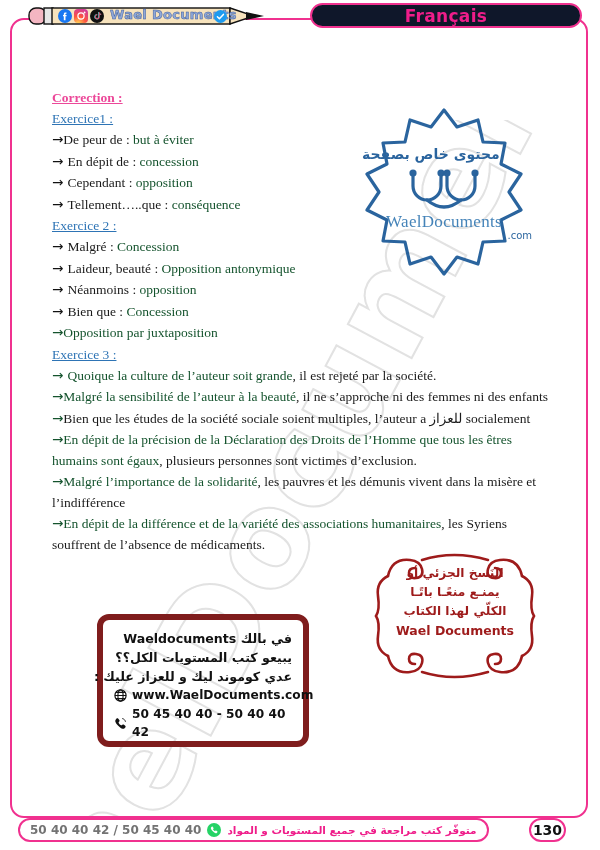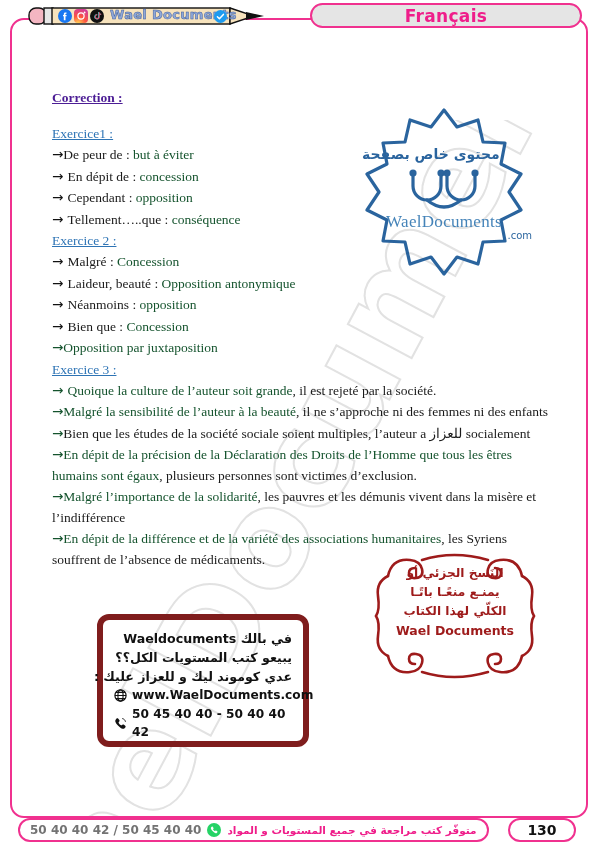--- a/index.html
+++ b/index.html
@@ -51,46 +51,46 @@
     left: 28px; top: 4px;
     width: 238px; height: 24px;
     z-index: 6;
   }
   .title-box {
     position: absolute;
     left: 310px; top: 3px;
     width: 272px; height: 25px;
     border: 2.5px solid #f0318f;
     border-radius: 13px;
-    background: #e5e5e5;
+    background: #0f172a;
     box-sizing: border-box;
     display: flex; align-items: center; justify-content: center;
     z-index: 6;
   }
   .title-box .tt {
     font-family: "DejaVu Sans", sans-serif;
     font-size: 17px; font-weight: bold;
     color: #ef1d8a;
     letter-spacing: .3px;
   }
 
   
   .content {
     position: absolute;
     left: 52px; top: 88px;
     width: 500px;
     z-index: 4;
   }
   .heading {
-    color: #4c1d95;
+    color: #ec4899;
     font-weight: bold;
     text-decoration: underline;
     font-size: 13.5px;
     line-height: 20px;
-    margin-bottom: 16px;
+    margin-bottom: 1px;
   }
   .subhead {
     color: #2e74b5;
     font-size: 13.5px;
     line-height: 20px;
   }
   .subhead .u { text-decoration: underline; }
   .line {
     font-size: 13.5px;
     line-height: 20.5px;
@@ -229,22 +229,22 @@
     font-size: 12px;
     font-weight: bold;
     color: #737373;
     direction: ltr;
     text-align: right;
   }
   .wa-icon { width: 14px; height: 14px; flex: 0 0 14px; }
 
   .pagenum {
     position: absolute;
-    left: 508px; top: 818px;
-    width: 68px; height: 24px;
+    left: 529px; top: 818px;
+    width: 37px; height: 24px;
     border: 2.5px solid #f0318f;
     border-radius: 12px;
     background: #fff;
     box-sizing: border-box;
     display: flex; align-items: center; justify-content: center;
     z-index: 6;
   }
   .pagenum span {
     font-family: "DejaVu Sans", sans-serif;
     font-size: 14px;

